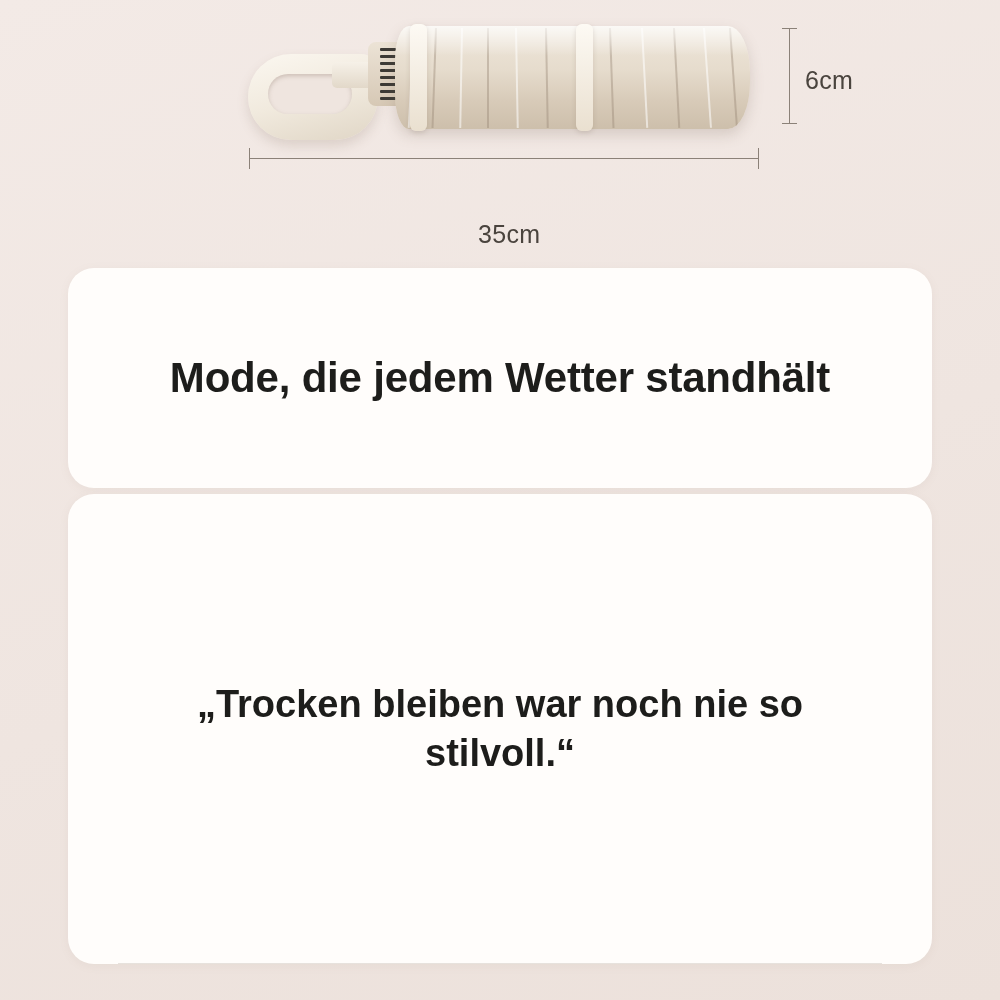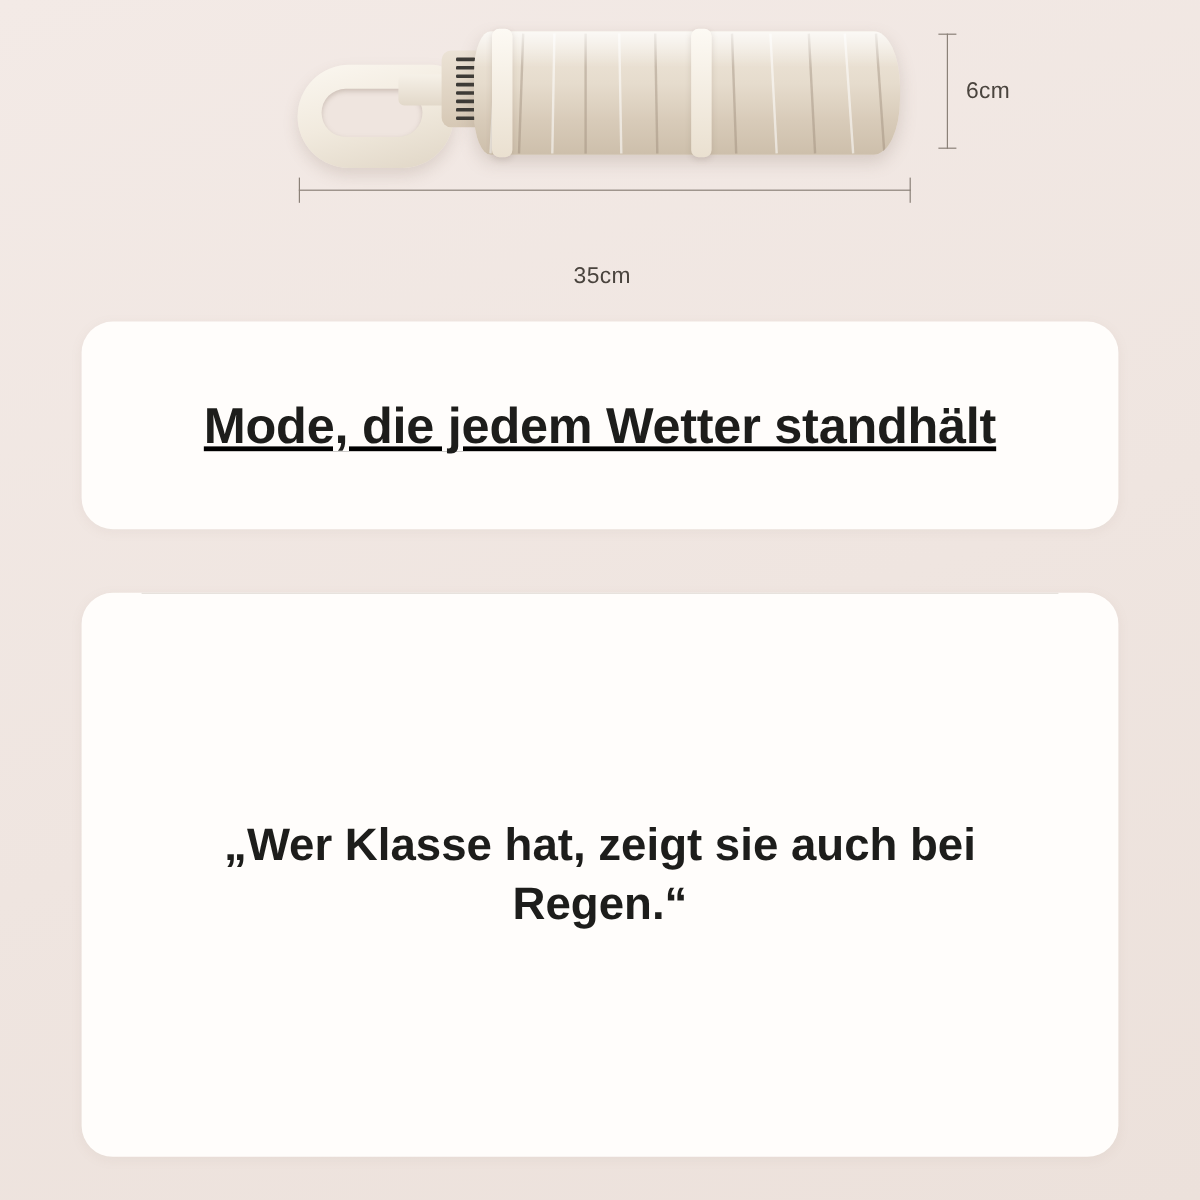--- a/index.html
+++ b/index.html
@@ -142,21 +142,21 @@
   
   .guide-line {
     position: absolute;
     background: #8b8178;
   }
   .tick { position: absolute; background: #8b8178; }
 
   .dim-label {
     position: absolute;
     color: #4a443e;
-    font-size: 19px;
+    font-size: 25px;
     letter-spacing: .3px;
     font-family: "Liberation Sans", sans-serif;
   }
 
   
   .v-guide { left: 789px; top: 28px; width: 1px; height: 96px; }
   .v-tick-top { left: 782px; top: 28px; width: 15px; height: 1px; }
   .v-tick-bot { left: 782px; top: 123px; width: 15px; height: 1px; }
   .label-6cm { left: 805px; top: 66px; }
 
@@ -170,25 +170,24 @@
   .card {
     position: absolute;
     left: 68px;
     width: 864px;
     background: #fffdfb;
     border-radius: 26px;
     box-shadow: 0 2px 10px rgba(150, 130, 120, 0.08);
   }
   .card-headline {
     top: 268px;
-    height: 173px;
+    height: 220px;
     display: flex;
     align-items: center;
     justify-content: center;
-    text-decoration: underline;
   }
   .headline-text {
     font-size: 42px;
     font-weight: bold;
     color: #1d1d1b;
     letter-spacing: -0.2px;
     text-align: center;
     padding: 0 30px;
   }
 
@@ -273,19 +272,19 @@
     <div class="tick h-tick-l"></div>
     <div class="tick h-tick-r"></div>
     <div class="dim-label label-35cm">35cm</div>
   </div>
 
   <div class="card card-headline">
     <div class="headline-text">Mode, die jedem Wetter standhält</div>
   </div>
 
   <div class="card card-quotes">
+    <div class="quote-block">
+      <div class="quote-text">„Trocken bleiben war noch nie so stilvoll.“</div>
+    </div>
     <div class="divider"></div>
-    <div class="quote-block">
-      <div class="quote-text">„Wer Klasse hat, zeigt sie auch bei Regen.“</div>
-    </div>
   </div>
 
 </div>
 
 </body></html>

